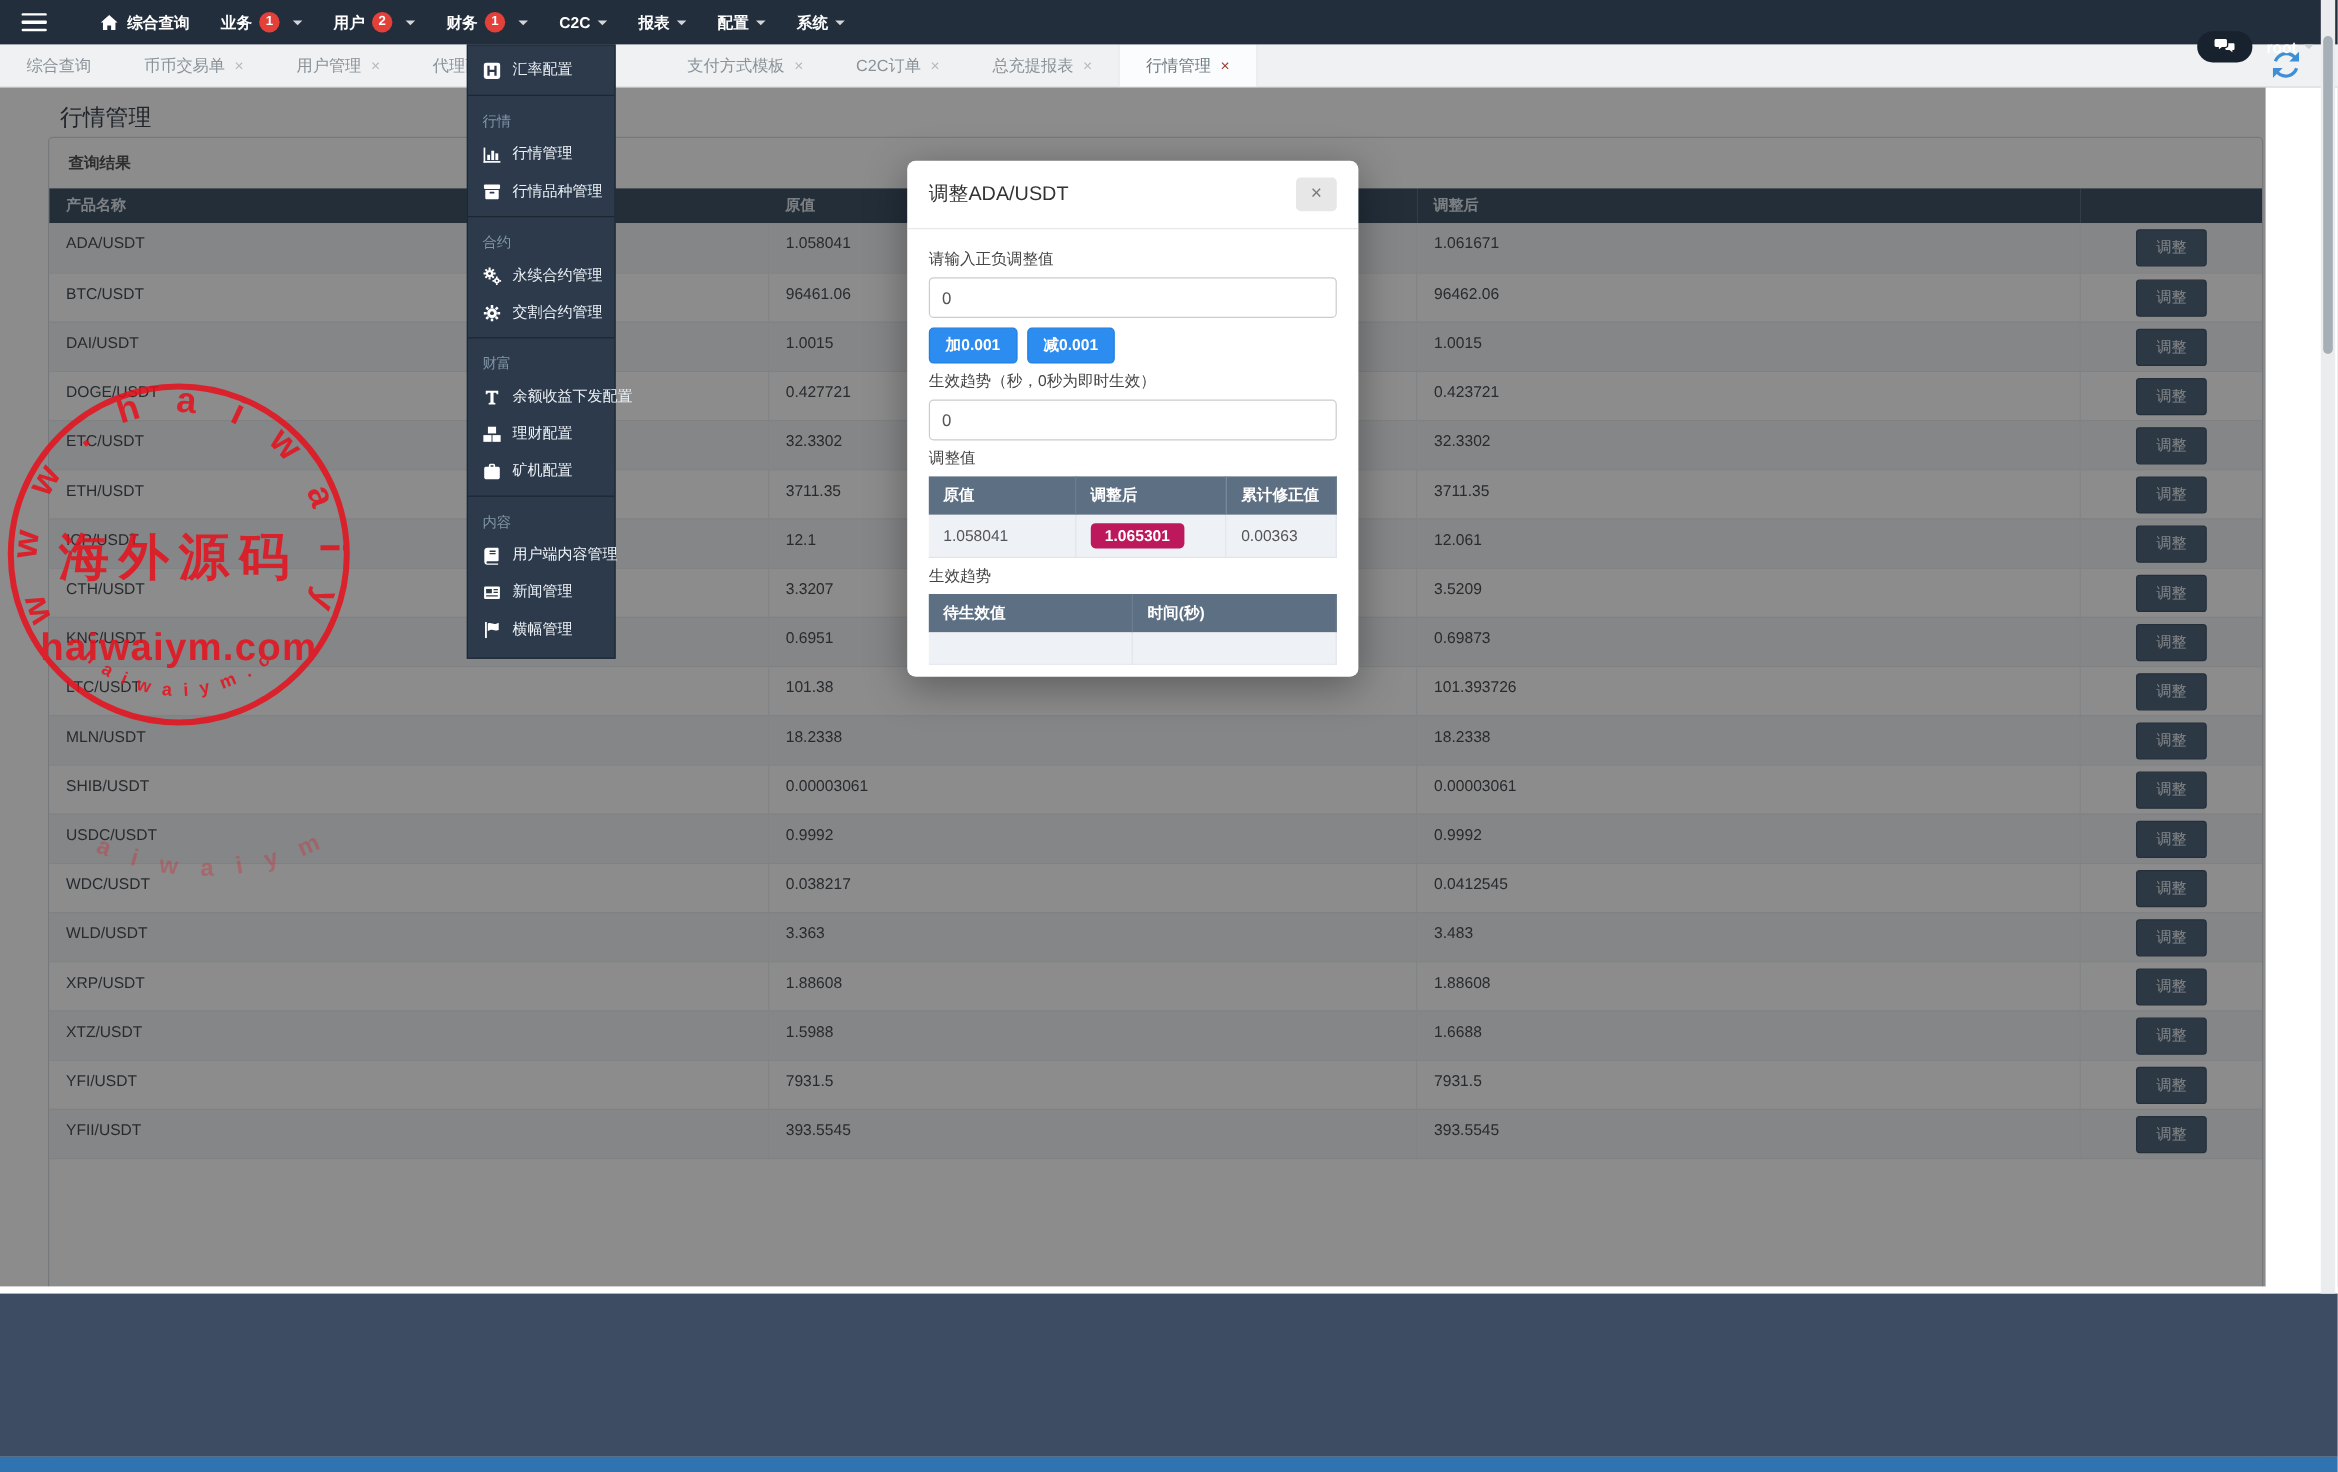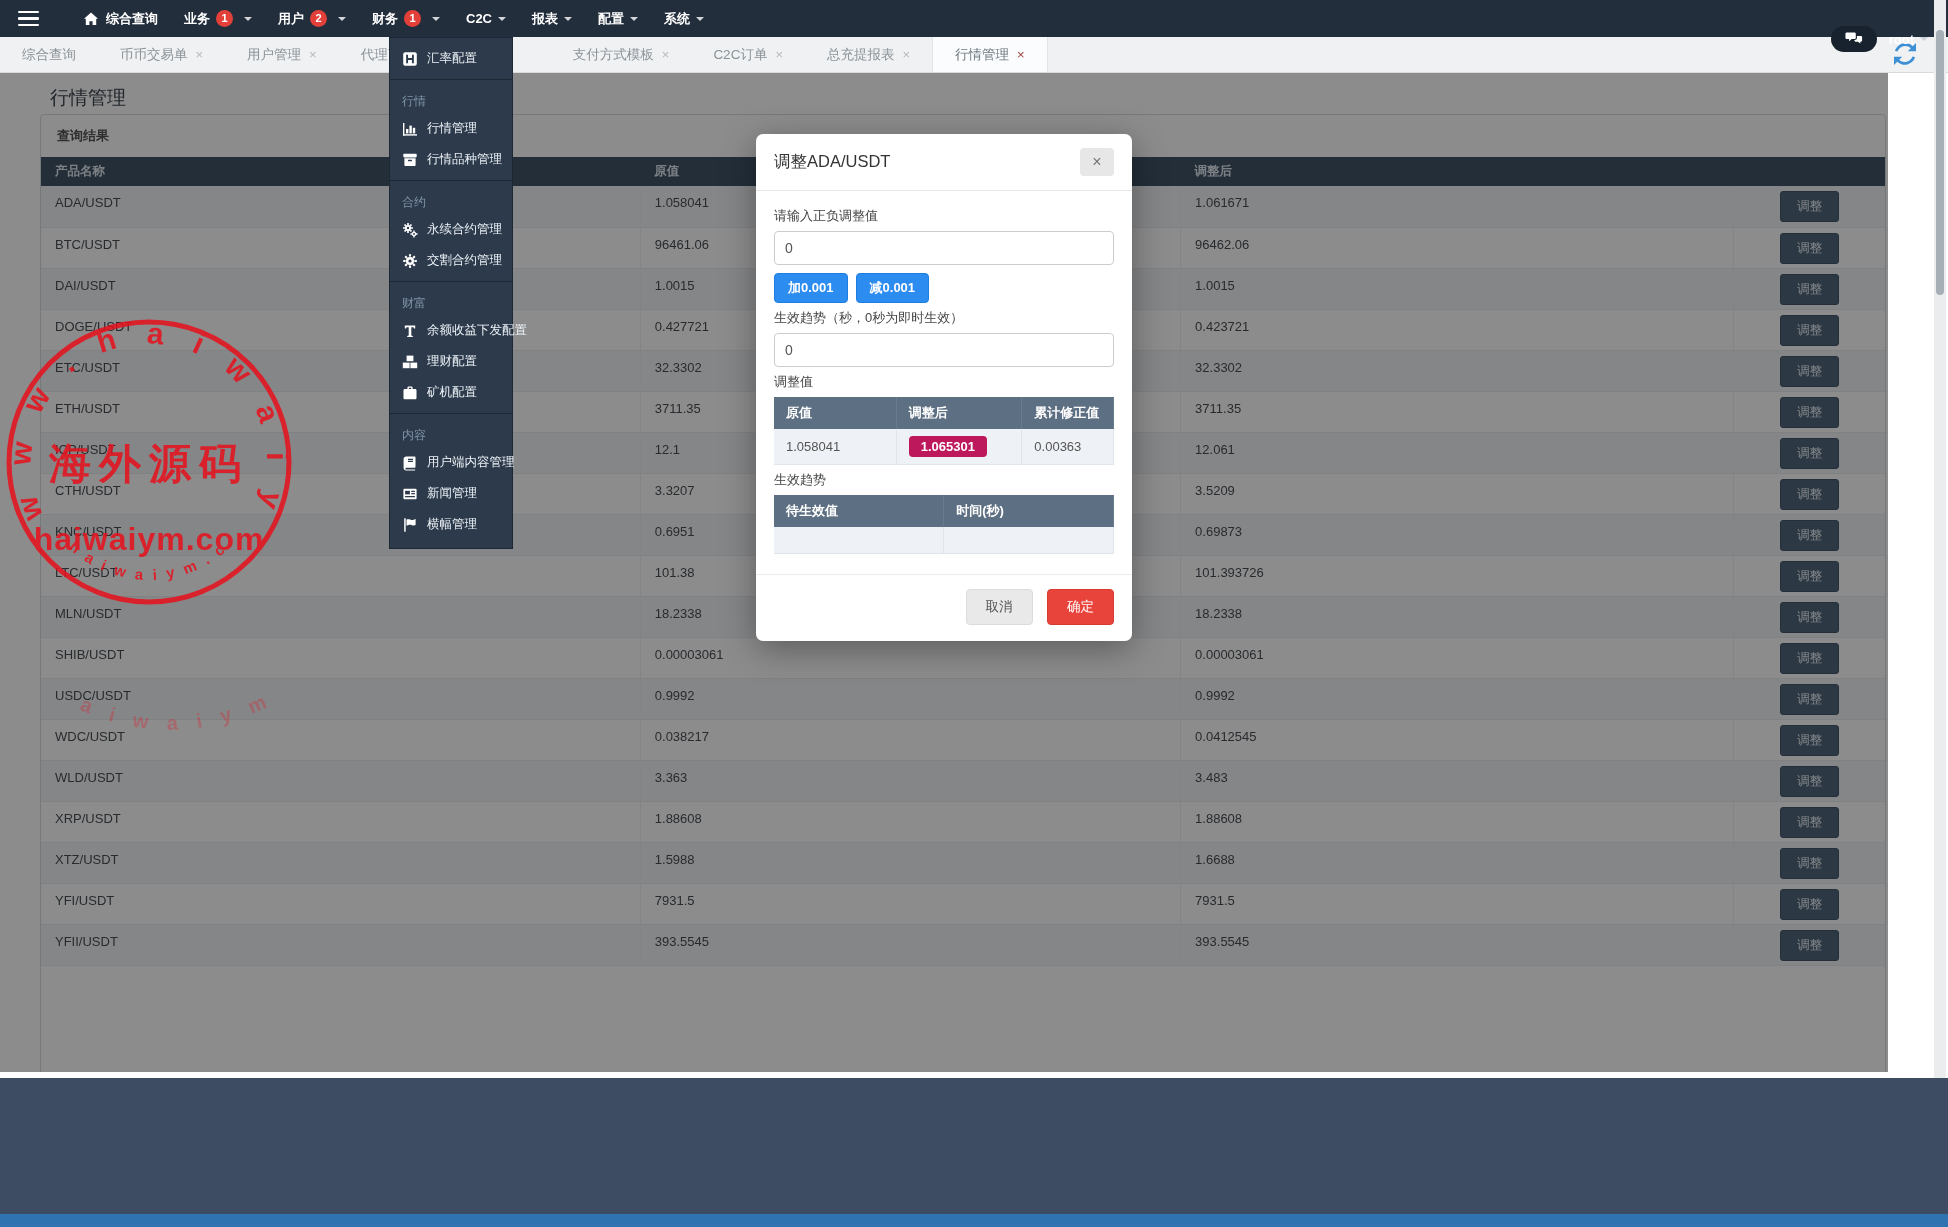--- a/index.html
+++ b/index.html
@@ -554,24 +554,20 @@
       </tr>
         </thead>
       <tbody>
           <tr class="empty-row">
             <td></td>
             <td></td>
           </tr>
         </tbody>
     </table>
   </div>
-  <div class="modal-footer">
-    <button class="btn-cancel">取消</button>
-    <button class="btn-confirm">确定</button>
-  </div>
 </div>
 
 <div class="footer-gap"></div>
 <div class="footer-slate"></div>
 <div class="footer-blue"></div>
 
 <div class="scrollbar">
   <div class="scroll-thumb"></div>
 </div>
 

